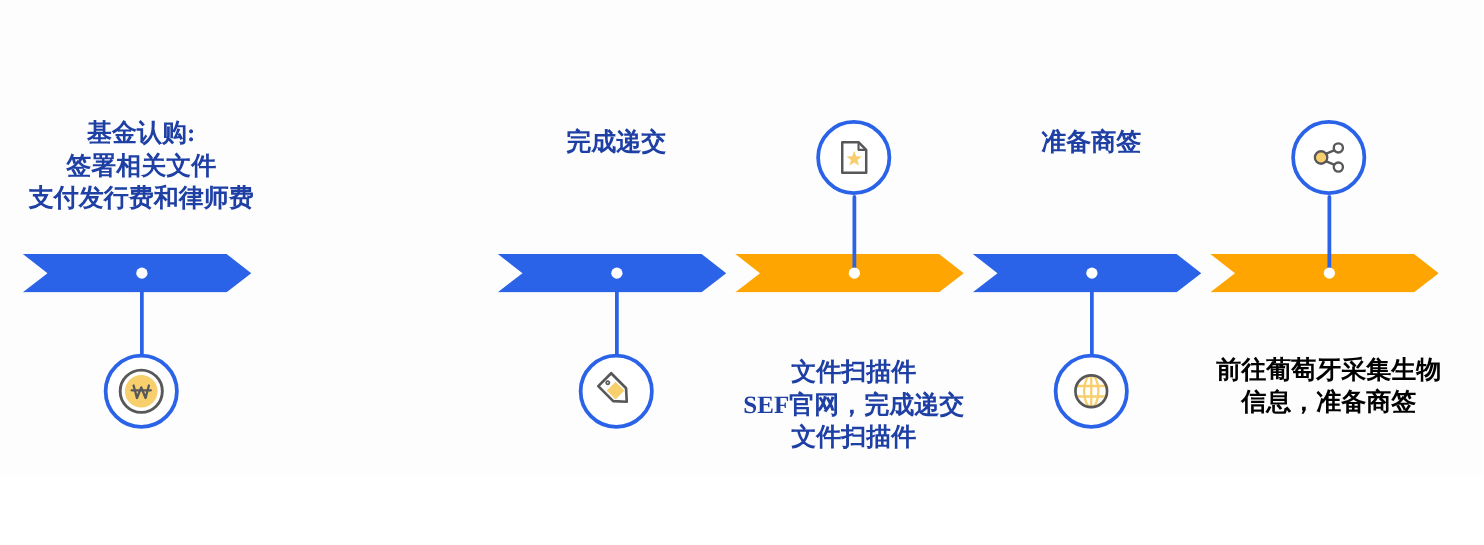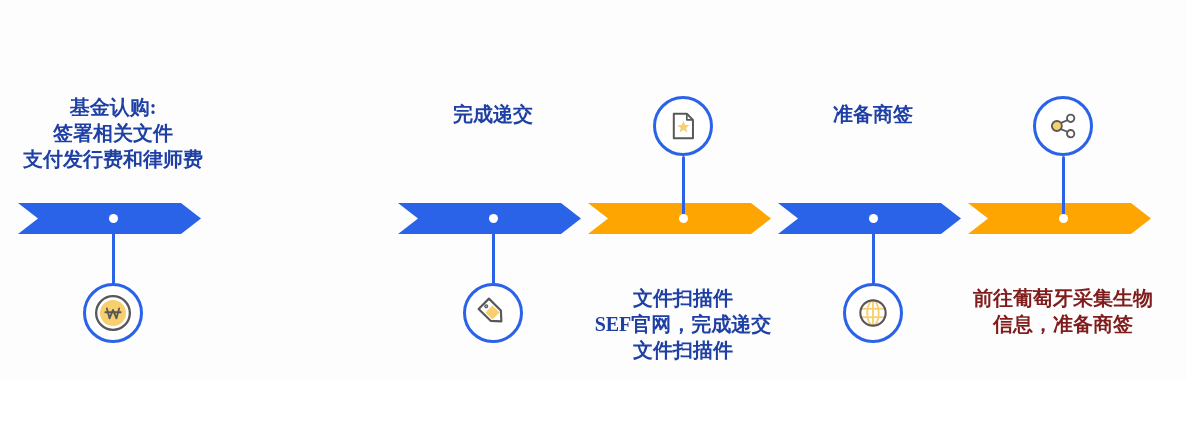--- a/index.html
+++ b/index.html
@@ -151,18 +151,18 @@
       <div class="dot" style="background: rgb(255, 255, 255);"></div>
       <div class="icon-circle above" style="border-color: rgb(42, 99, 232);">
         <svg viewBox="-30 -30 60 60" width="46" height="46">
      <line x1="-5" y1="-3" x2="8" y2="-8.5" stroke="#58585a" stroke-width="2.4"></line>
      <line x1="-5" y1="3" x2="8" y2="8.5" stroke="#58585a" stroke-width="2.4"></line>
      <circle cx="-8" cy="0" r="6.5" fill="#f8cf6d" stroke="#58585a" stroke-width="2.4"></circle>
      <circle cx="10" cy="-10" r="4.8" fill="#fff" stroke="#58585a" stroke-width="2.4"></circle>
      <circle cx="10" cy="10" r="4.8" fill="#fff" stroke="#58585a" stroke-width="2.4"></circle>
    </svg>
       </div>
-      <div class="label bottom" style="color: #7f1d1d;">
+      <div class="label bottom" style="color: #000000; font-family: Liberation Mono, monospace;">
         <div>前往葡萄牙采集生物</div>
         <div>信息，准备商签</div>
       </div>
     </div>
   </div>
 
 </body></html>

